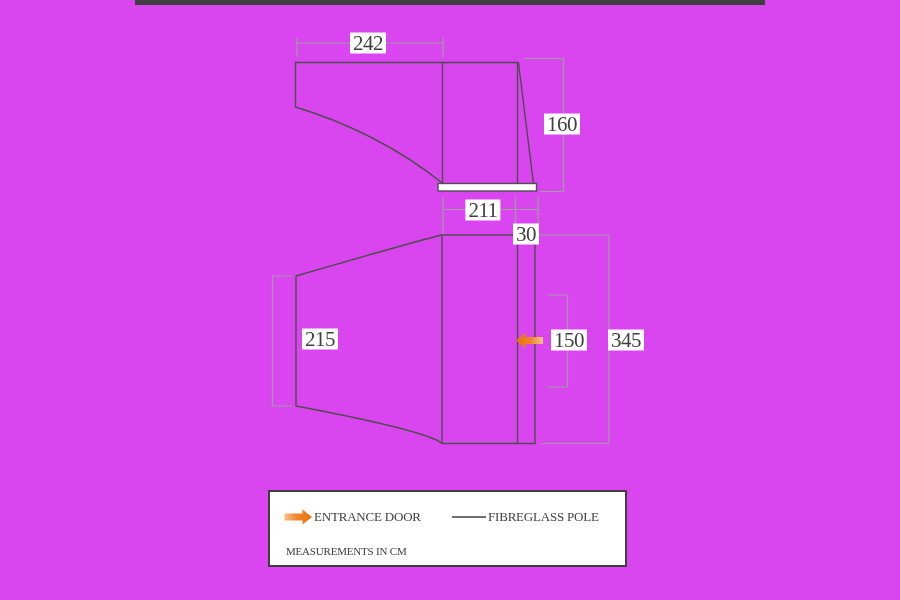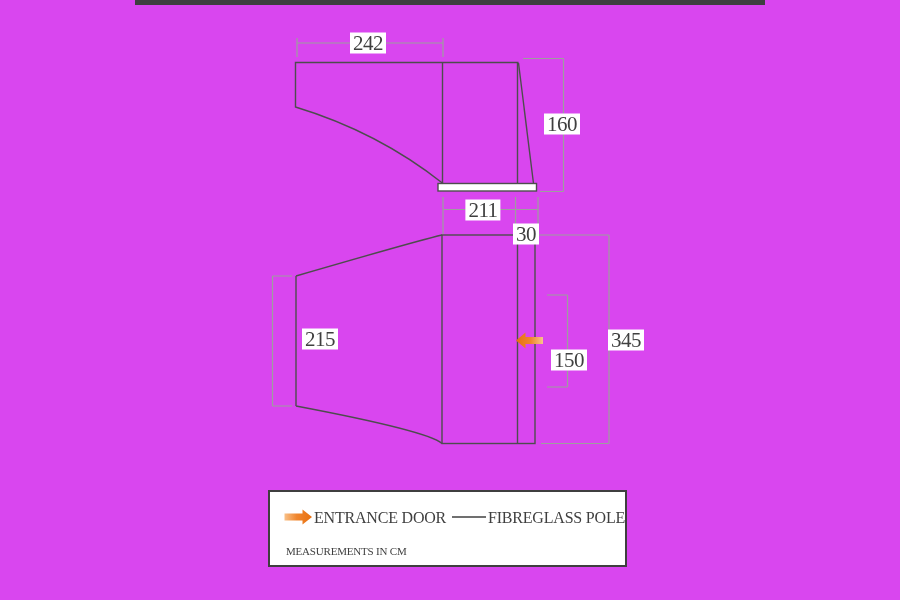--- a/index.html
+++ b/index.html
@@ -28,21 +28,21 @@
   }
   #legend-box{
     position:absolute;left:268px;top:490px;width:359px;height:77px;
     border:2px solid #3f3f3f;
     background:#ffffff;
     box-sizing:border-box;
   }
   .legend-text{
     position:absolute;
     color:#3f3f3f;
-    font-size:16px;
+    font-size:13px;
     letter-spacing:-0.2px;
     line-height:1;
     white-space:nowrap;
   }
   #legend-arrow{position:absolute;left:284px;top:509px;}
   #legend-pole-line{
     position:absolute;left:452px;top:516px;width:34px;height:2px;
     background:#707070;
   }
   #legend-note{
@@ -98,21 +98,21 @@
     </g>
 
     <polygon points="516,340.5 525.5,332.5 525.5,337 543,337 543,344 525.5,344 525.5,348.5" fill="url(#doorGrad)" stroke="none"></polygon>
   </svg>
 
   <div class="dim-label" style="left:368px;top:43px;">242</div>
   <div class="dim-label" style="left:562px;top:124px;">160</div>
   <div class="dim-label" style="left:483px;top:210px;">211</div>
   <div class="dim-label" style="left:526px;top:210px;margin-top:24px;">30</div>
   <div class="dim-label" style="left:272px;top:339px;margin-left:48px;">215</div>
-  <div class="dim-label" style="left:569px;top:340px;margin-top:20px;">150</div>
+  <div class="dim-label" style="left:569px;top:340px;">150</div>
   <div class="dim-label" style="left:608px;top:340px;margin-left:18px;">345</div>
 
   <div id="legend-box"></div>
 
   <svg id="legend-arrow" width="28" height="16" viewBox="0 0 28 16">
     <polygon points="28,8 18.5,0.5 18.5,4.5 0.5,4.5 0.5,11.5 18.5,11.5 18.5,15.5" fill="url(#legendGrad)"></polygon>
   </svg>
   <div class="legend-text" style="left:314px;top:510px;">ENTRANCE DOOR</div>
 
   <div id="legend-pole-line"></div>

